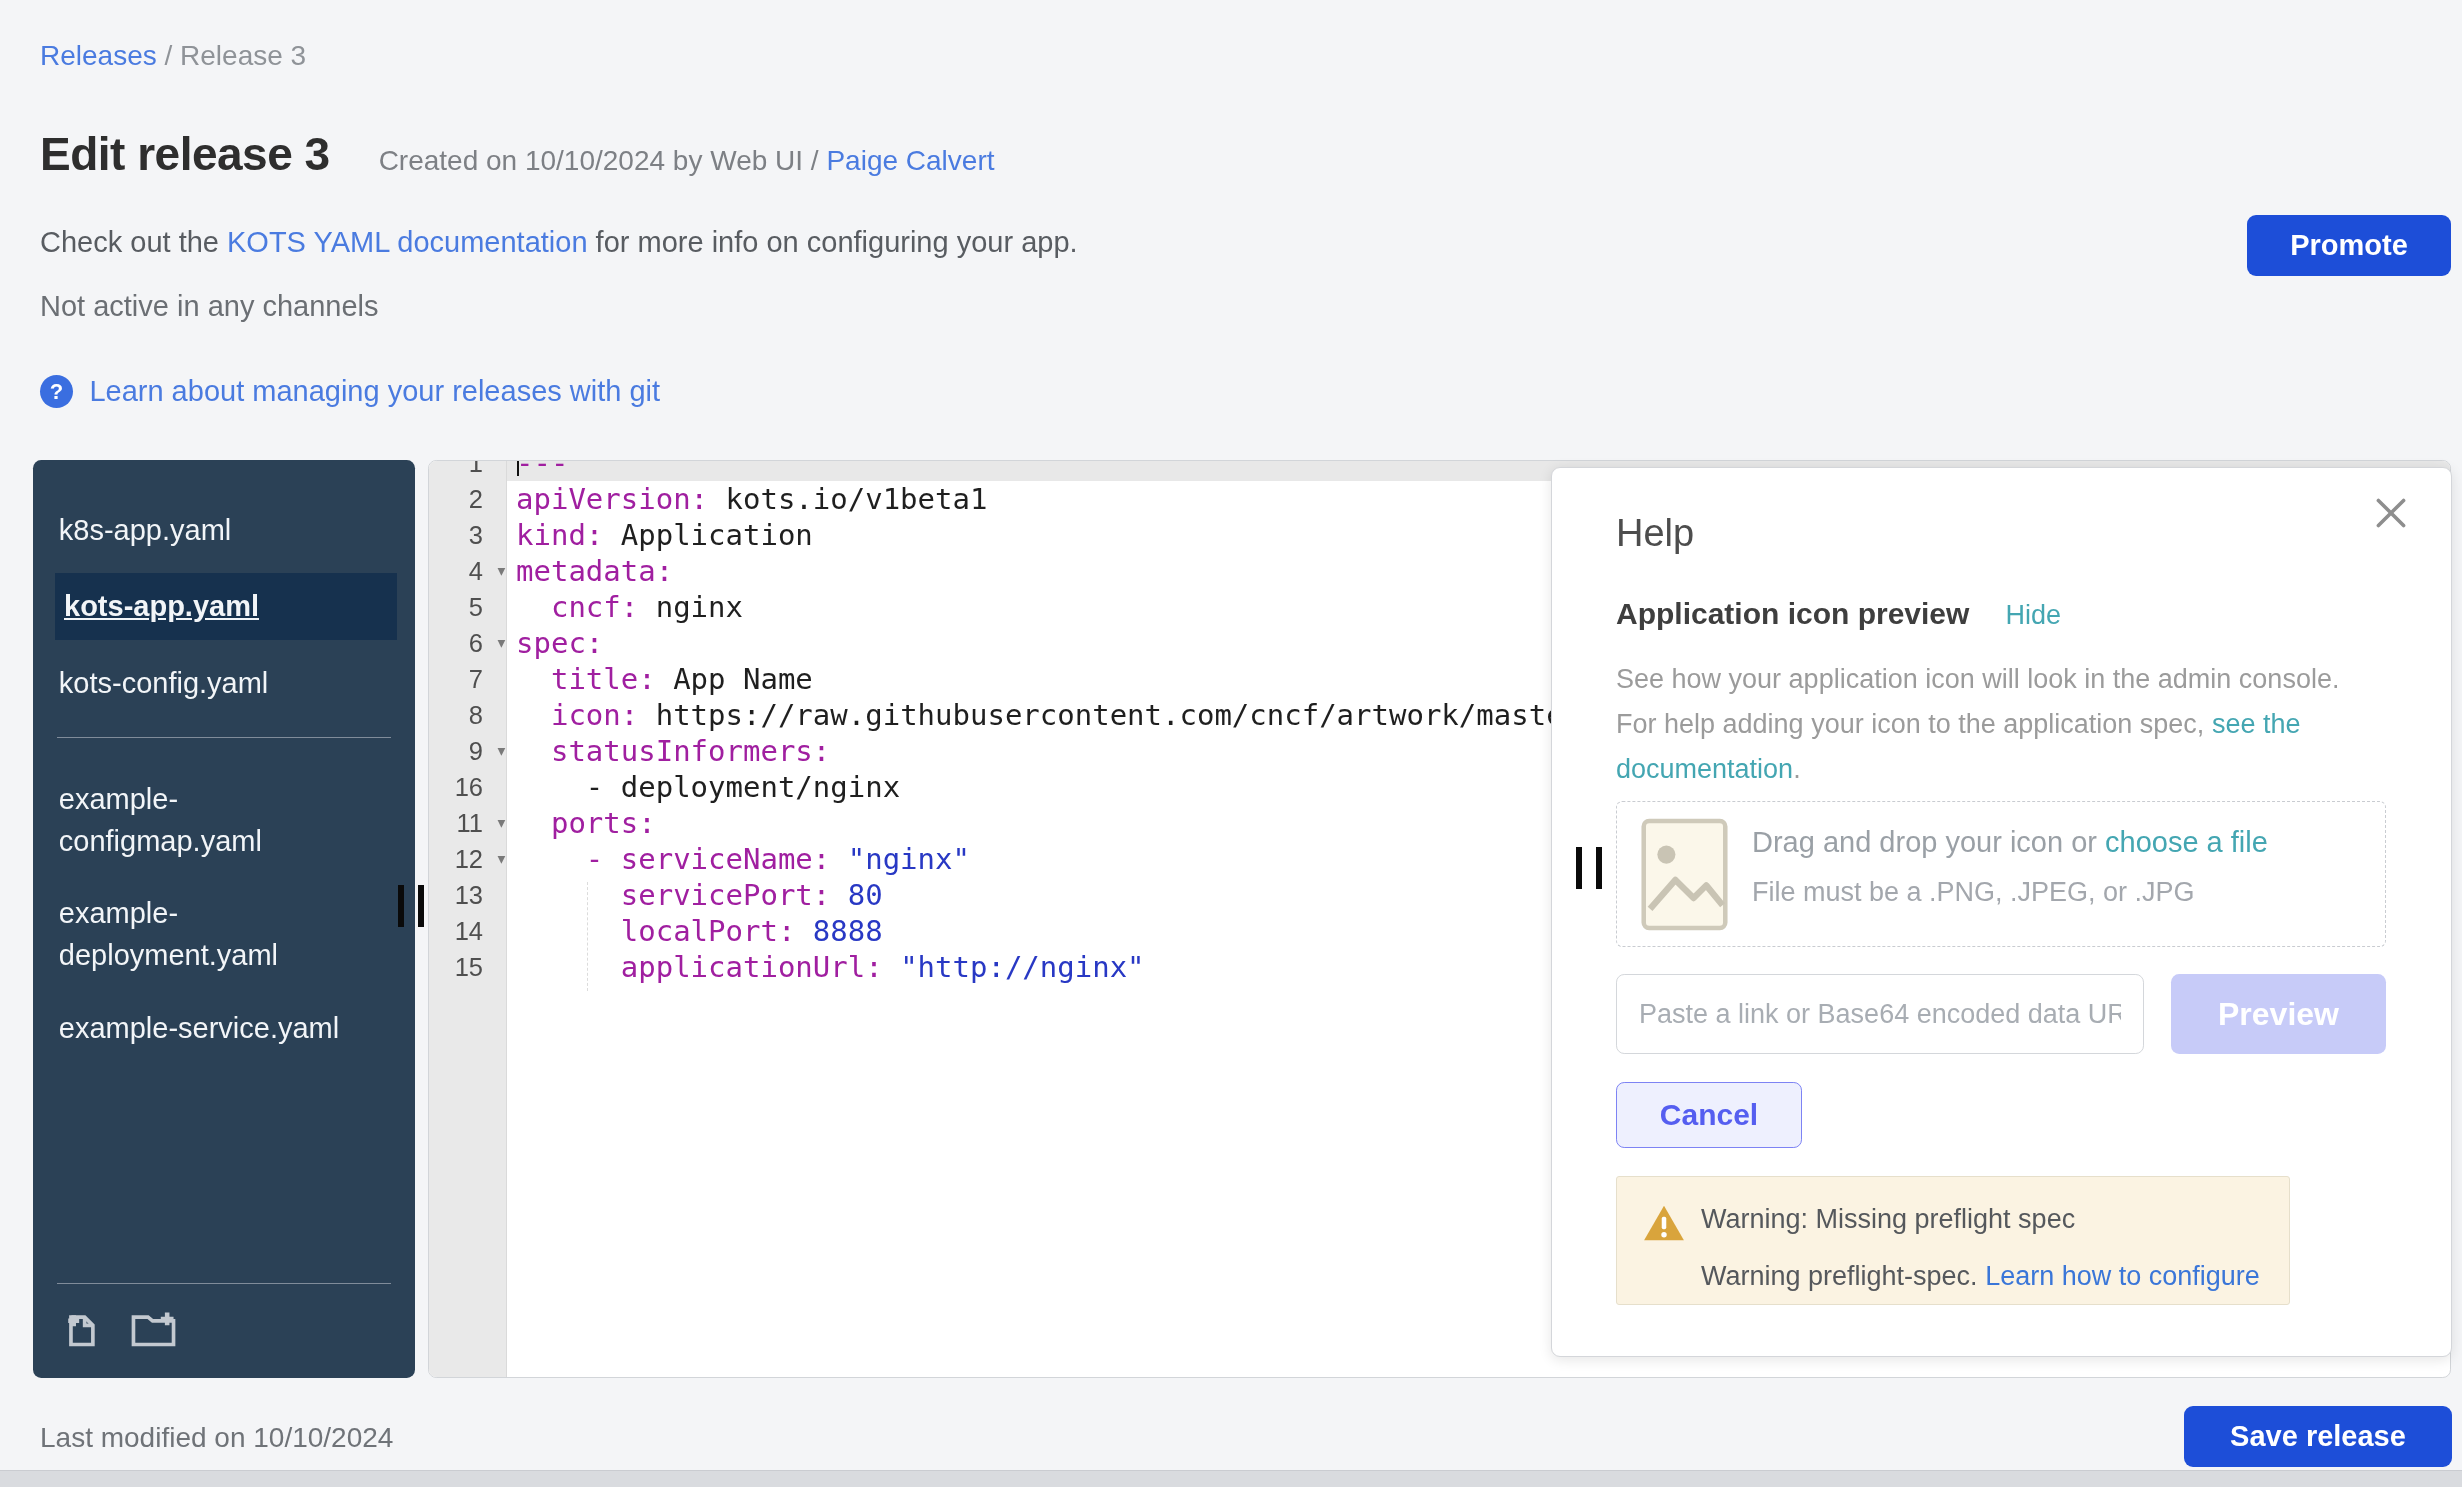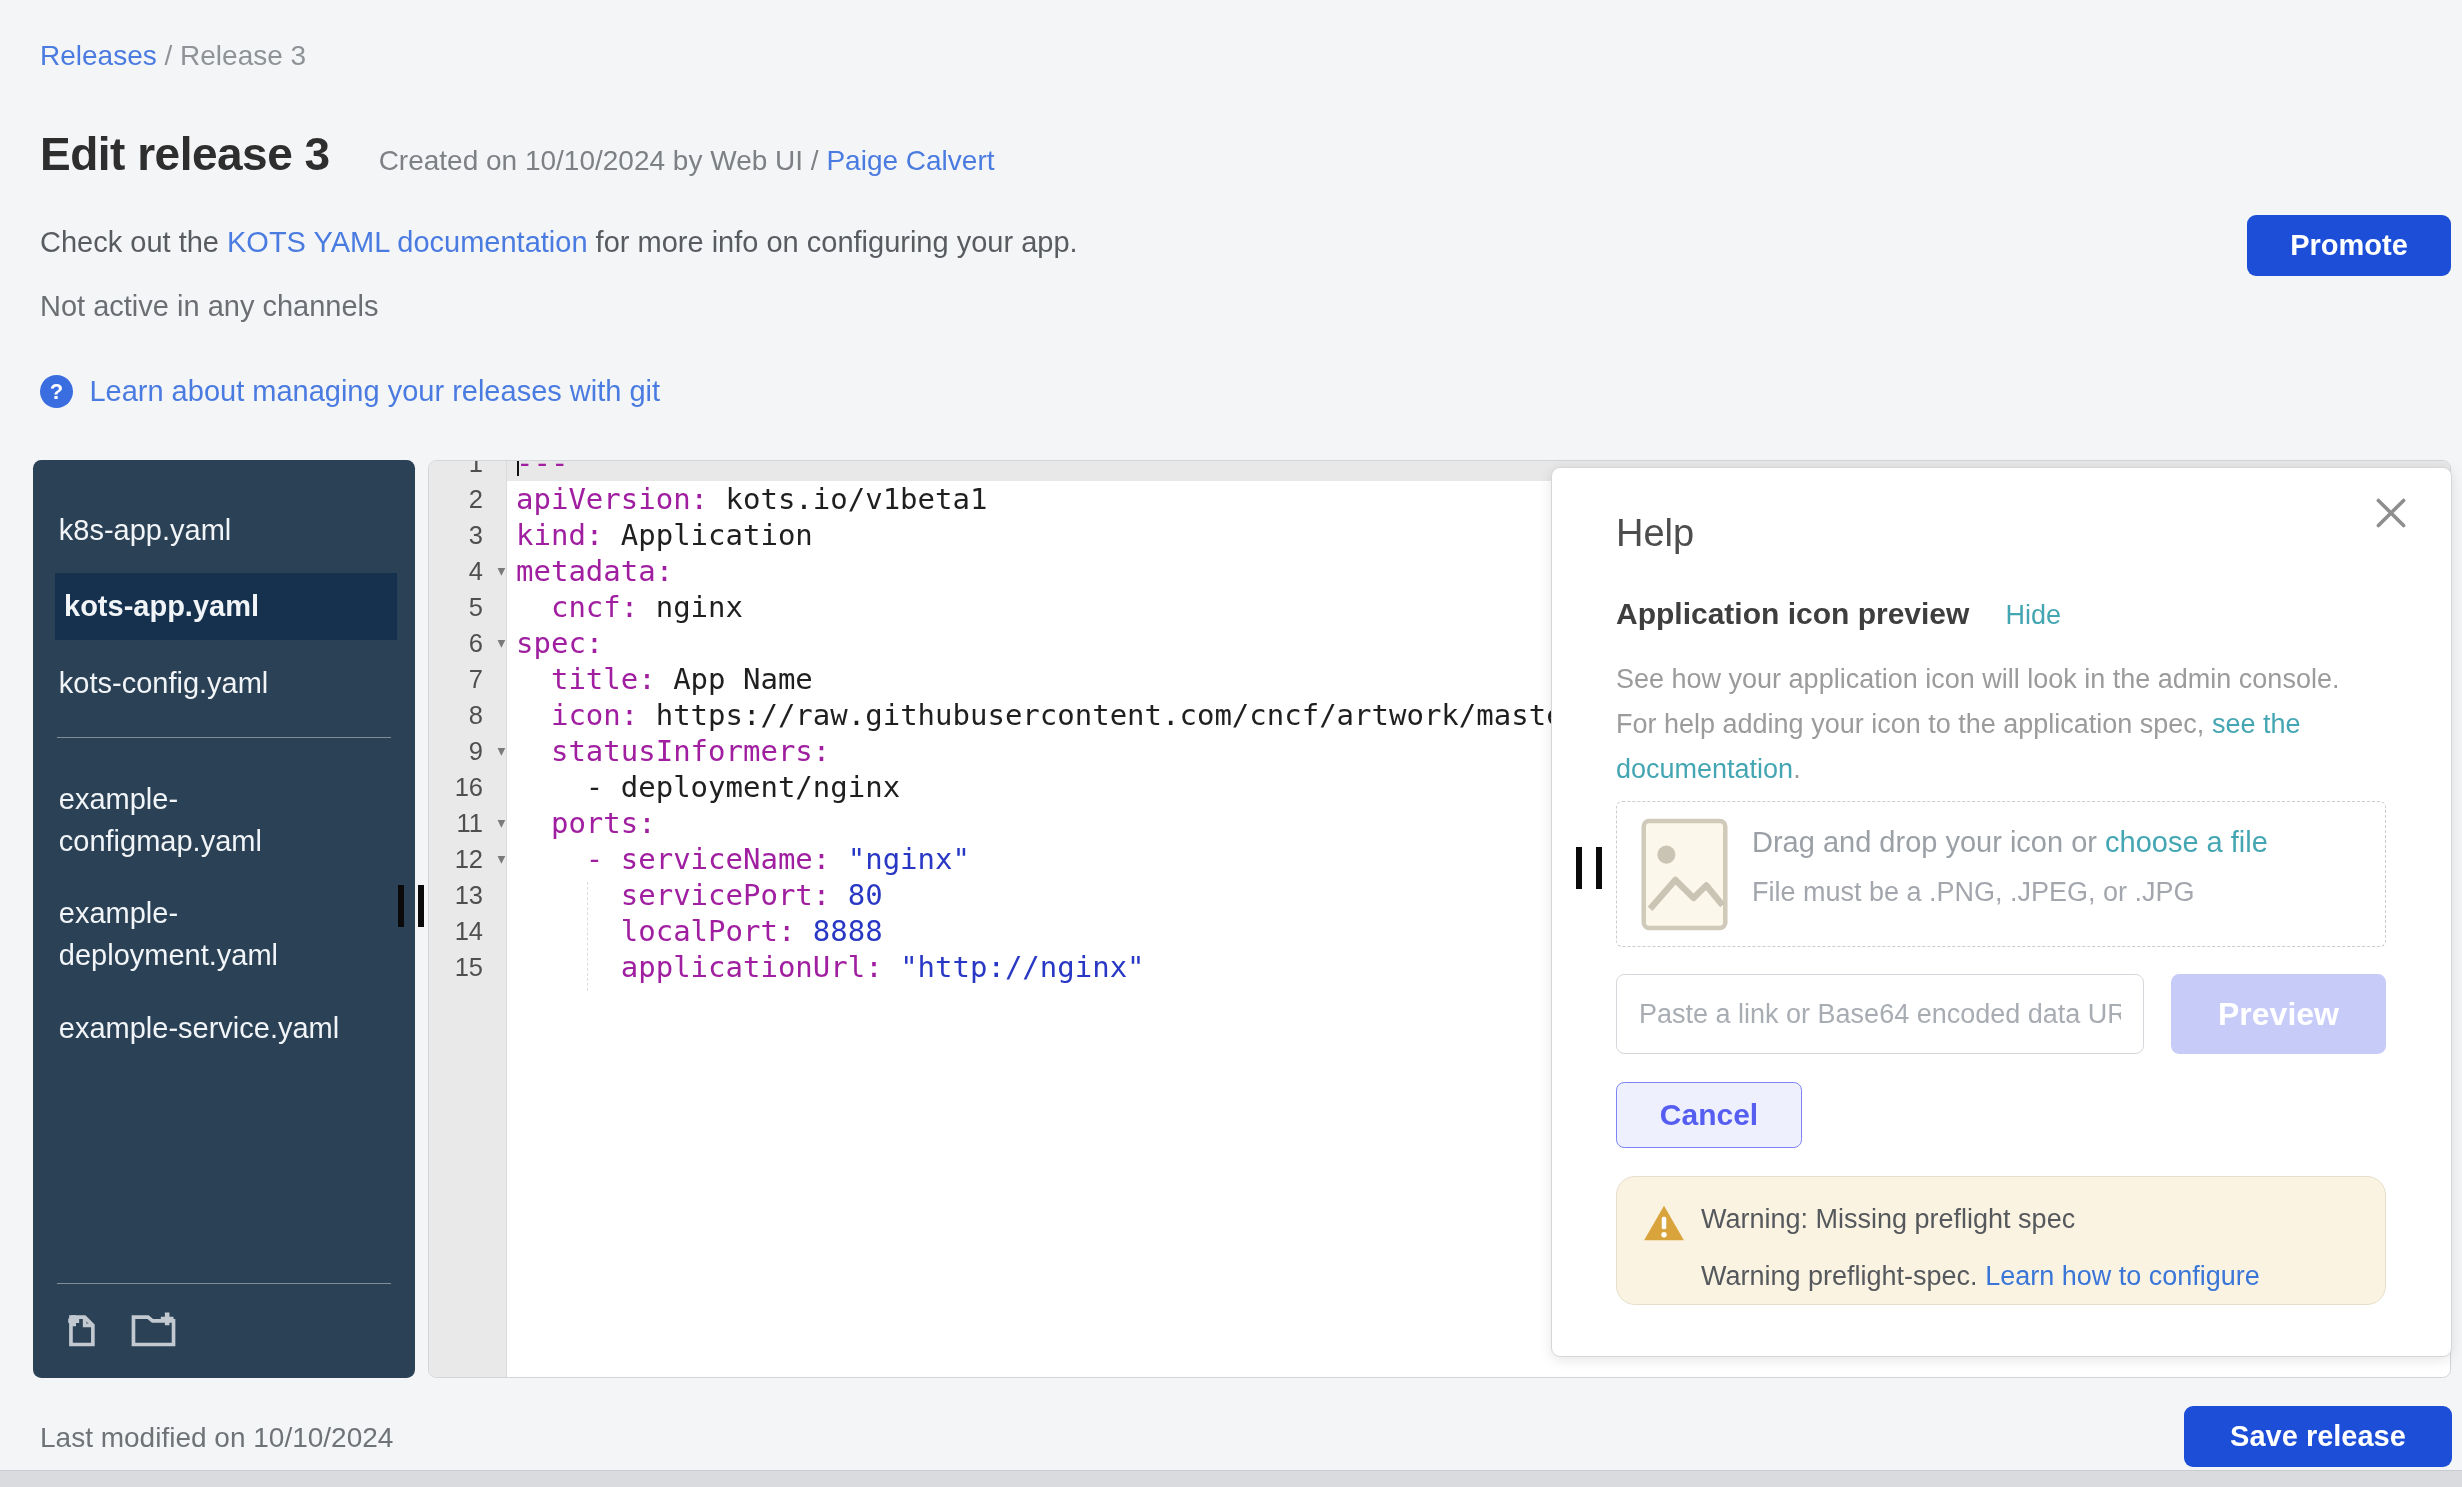--- a/index.html
+++ b/index.html
@@ -29,21 +29,21 @@
                  font-family:"Liberation Sans",sans-serif; font-size:29px; font-weight:700; cursor:pointer; }
   #promote-btn { left:2247px; top:215px; width:204px; height:61px; }
   #save-btn    { left:2184px; top:1406px; width:268px; height:61px; }
 
   
   .sidebar { position:absolute; left:33px; top:460px; width:382px; height:918px;
              background:#2b4156; border-radius:8.2px; padding-top:40px; }
   .file-item { margin:0 24px; padding:9px 1.8px; max-width:310px; font-size:29px; line-height:42px;
                color:#f2f5f8; cursor:pointer; word-break:break-word; margin-bottom:12.7px; }
   .file-item.selected { background:#16314e; font-weight:700; padding:12.7px 9px; margin-left:22px;
-                        margin-right:18px; max-width:342px; }
+                        margin-right:18px; max-width:342px;text-decoration:underline; }
   .side-divider { height:0.9px; background:#aeb6bf; opacity:.65; margin:24px 24px 31px 24px; }
   .side-footer { position:absolute; left:0; bottom:0; width:100%; padding:22px 0 25.5px 0; }
   .side-footer-divider { height:0.9px; background:#aeb6bf; opacity:.65; margin:0 24px 24px 24px; }
   .side-icons { display:flex; gap:25.5px; padding-left:27px; }
   .side-icon { cursor:pointer; }
 
   
   .editor { position:absolute; left:428px; top:460px; width:2023px; height:918px;
             background:#fff; border:0.9px solid #d2d5d9; border-radius:8.2px; overflow:hidden; }
   .gutter-bg { position:absolute; left:0; top:0; width:78px; height:100%; background:#e9e9e9;
@@ -91,22 +91,22 @@
   .link-input { position:absolute; left:64px; top:506px; width:528px; height:80px;
                 border:1.8px solid #d4d7db; border-radius:8.2px; padding:0 22px;
                 font-family:"Liberation Sans",sans-serif; font-size:27px; color:#555; background:#fff; }
   .link-input::placeholder { color:#a8adb3; }
   .preview-btn { position:absolute; left:619px; top:506px; width:215px; height:80px;
                  background:#c7cbf8; border:none; border-radius:8.2px; color:#fff;
                  font-family:"Liberation Sans",sans-serif; font-size:32px; font-weight:700; cursor:default; }
   .cancel-btn { position:absolute; left:64px; top:614px; width:186px; height:66px;
                 background:#eef0fe; border:1.8px solid #7d83f4; border-radius:8.2px; color:#555ef0;
                 font-family:"Liberation Sans",sans-serif; font-size:30px; font-weight:700; cursor:pointer; }
-  .warning-box { position:absolute; left:64px; top:708px; width:770px; height:129px;
-                 background:#fbf3e2; border:0.9px solid #e6dfcb; border-radius:19px; overflow:hidden; }
+  .warning-box { position:absolute; left:64px; top:708px; width:674px; height:129px;
+                 background:#fbf3e2; border:0.9px solid #e6dfcb; border-radius:3px; overflow:hidden; }
   .warn-icon { position:absolute; left:25.5px; top:27px; }
   .warn-line1 { position:absolute; left:84px; top:27px; font-size:27px; color:#55585c; }
   .warn-line2 { position:absolute; left:84px; top:84px; font-size:27px; color:#55585c; white-space:nowrap; }
   .warn-link { color:#3a76d8; cursor:pointer; }
 
   
   .last-modified { position:absolute; left:40px; top:1422px; font-size:28px; color:#6f7378; }
   .bottom-strip { position:absolute; left:0; bottom:0; width:100%; height:18px; background:#d9dbdf;
                   border-top:0.9px solid #caccd1; }
 </style>

